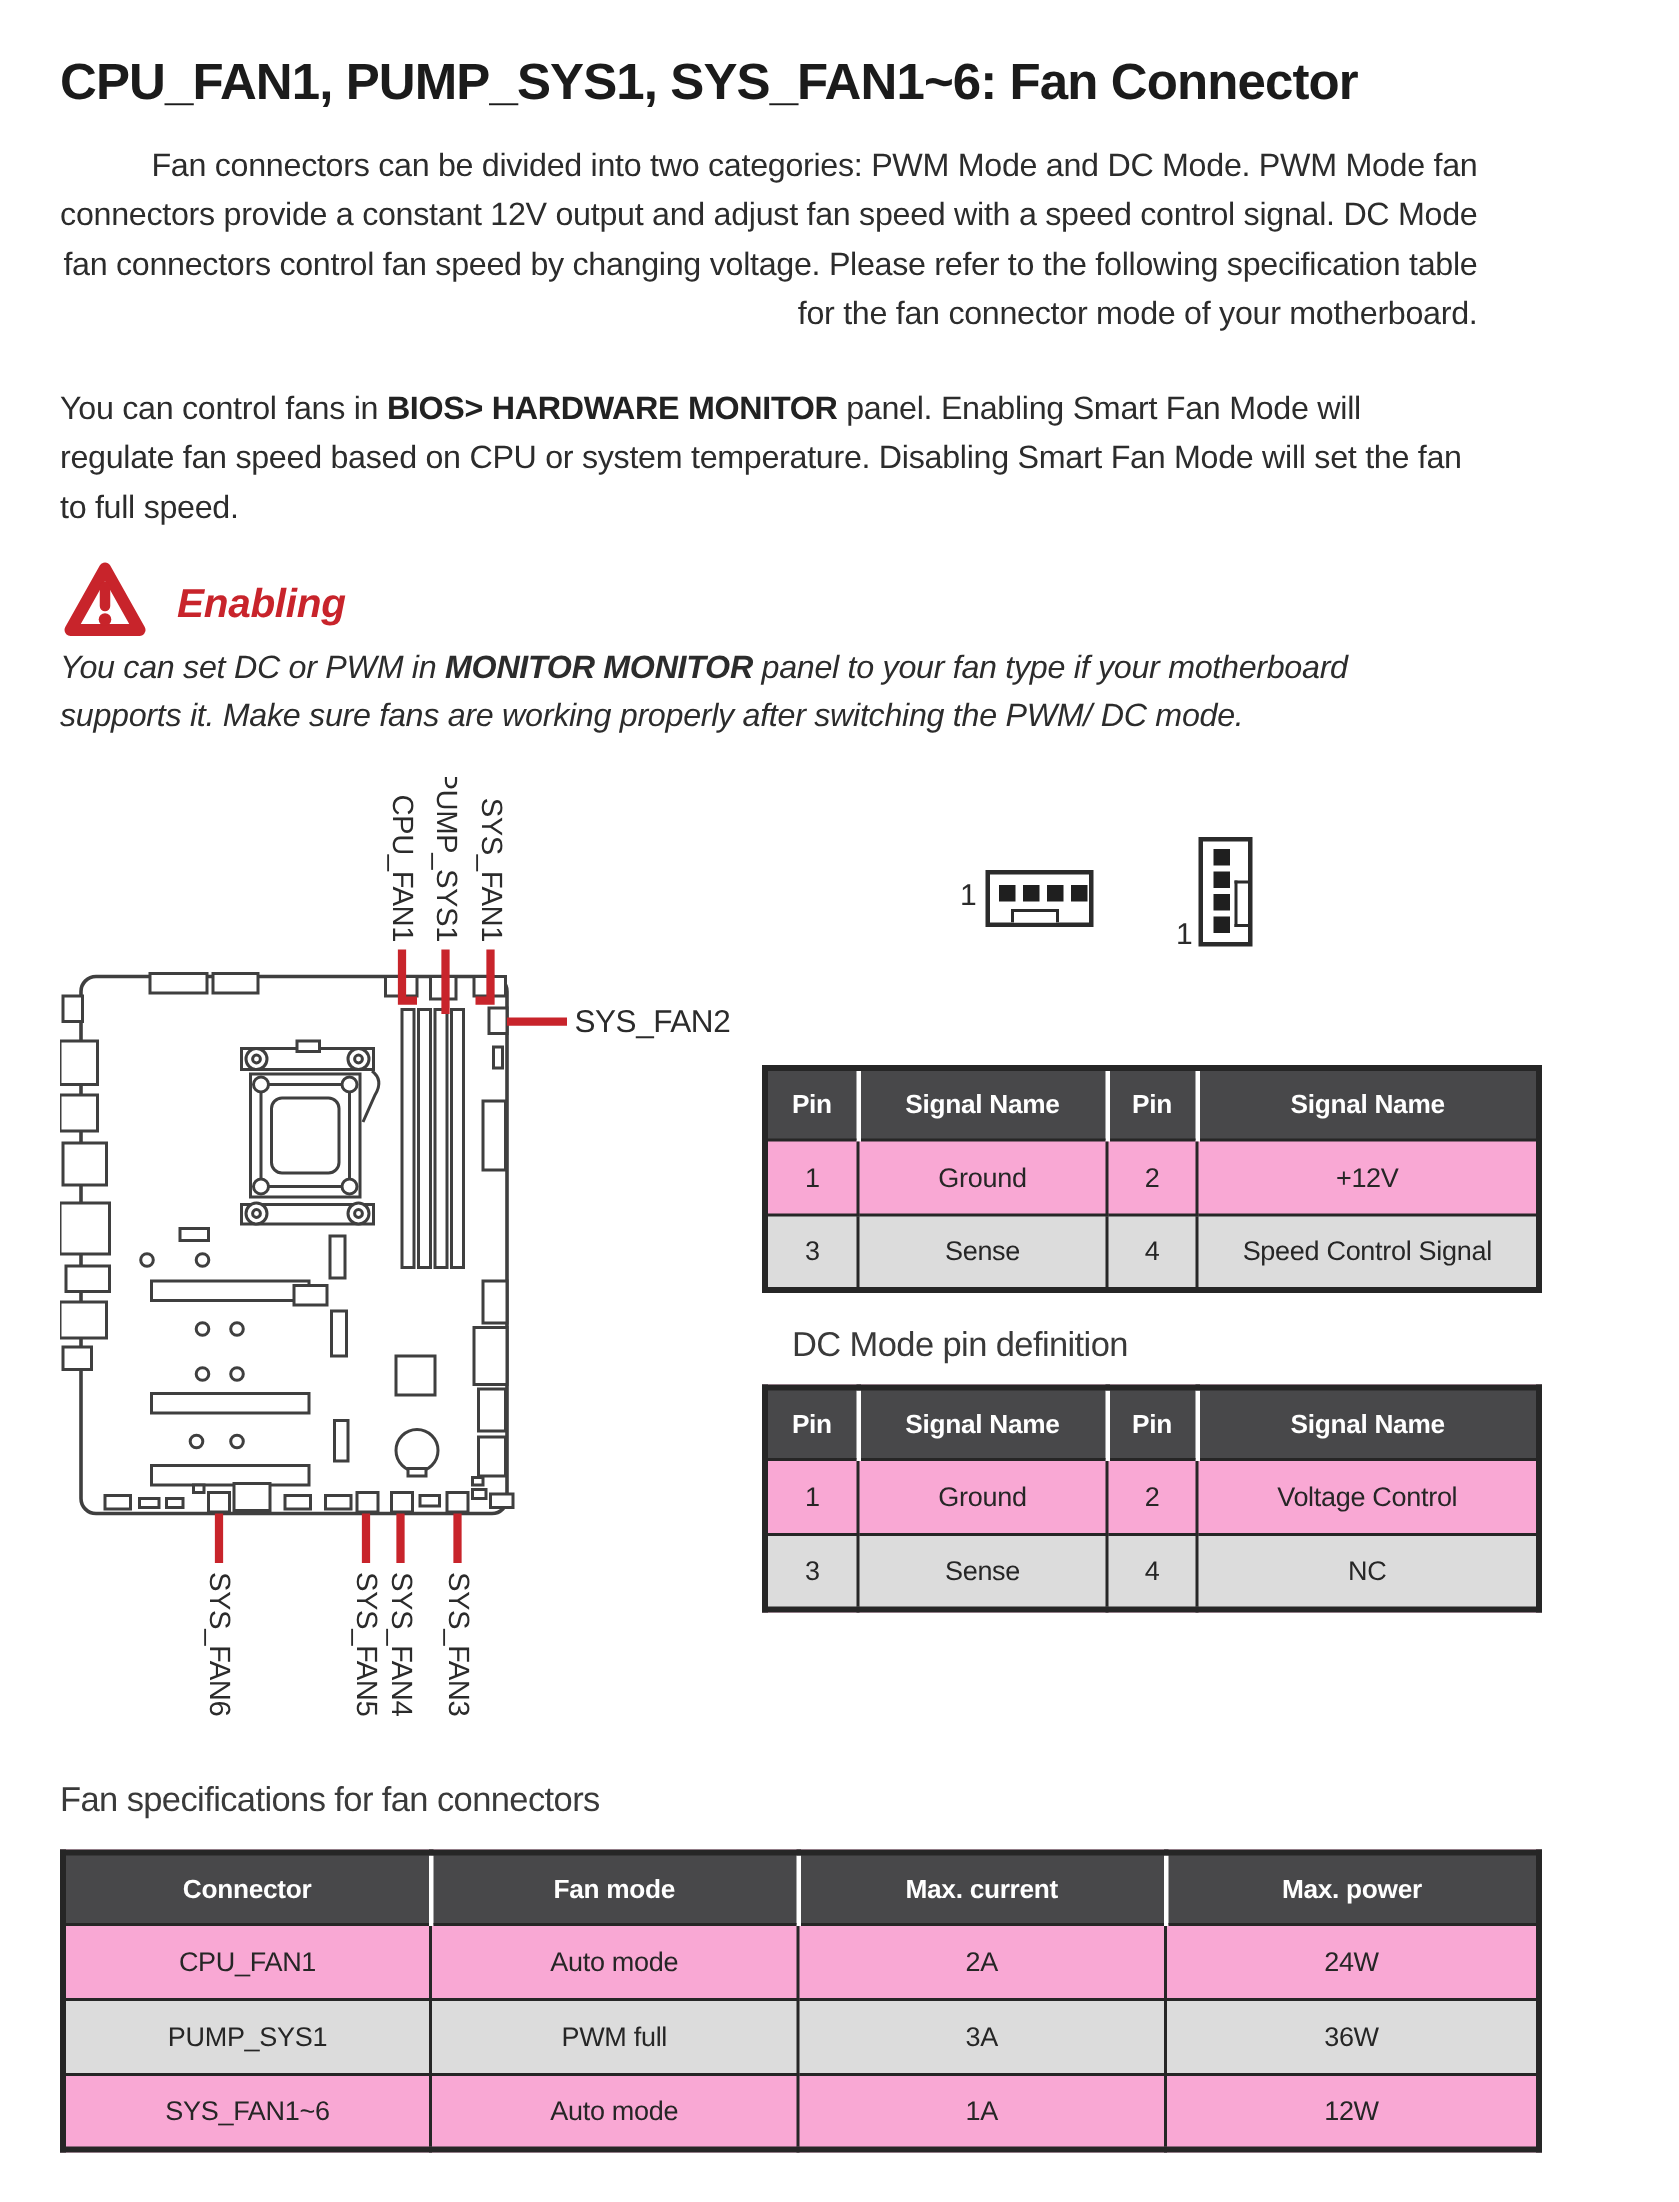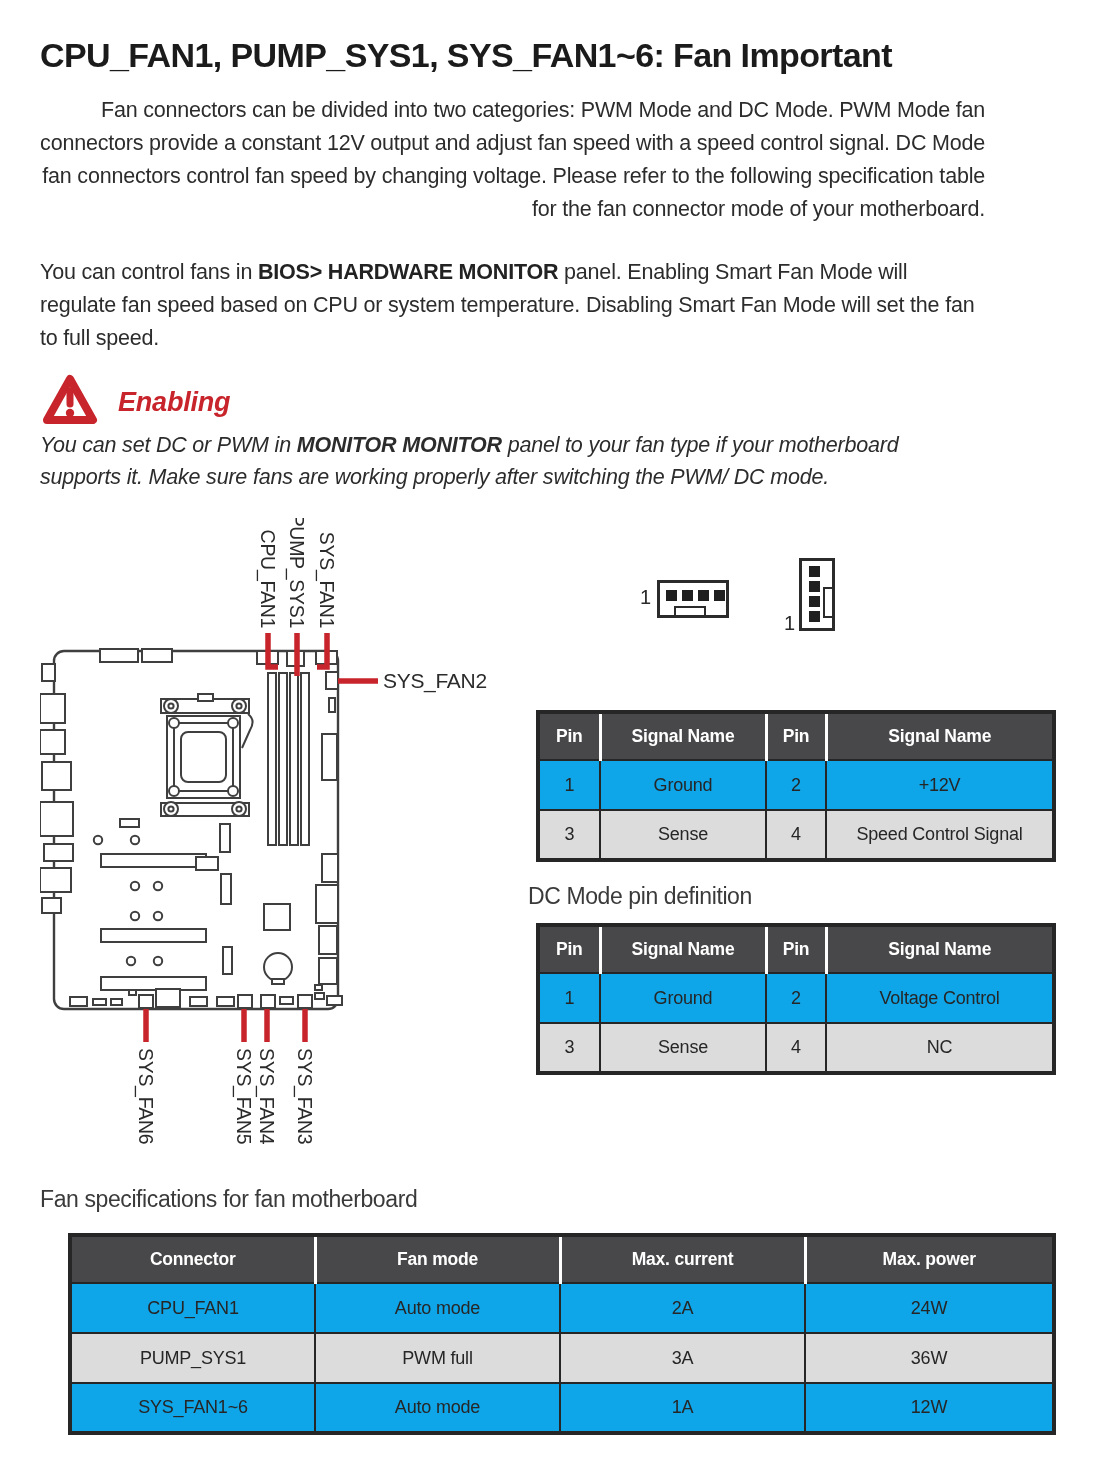--- a/index.html
+++ b/index.html
@@ -44,42 +44,42 @@
     border:2px solid #2b2b2b; border-right:none; background:#fff; }
   .pin1 { position:absolute; font-size:20px; color:#2b2b2b; }
   .pin1-h { left:640px; top:586px; }
   .pin1-v { left:784px; top:612px; }
 
   .sec-head { position:absolute; font-size:23px; color:#3a3a3a; letter-spacing:-0.4px; }
   .h-pwm { left:508px; top:670px; }
   .h-dc  { left:528px; top:883px; }
   .h-spec{ left:40px;  top:1186px; }
 
-  table { border-collapse:collapse; table-layout:fixed; position:absolute; background:#0ea5e9;margin-left:28px; }
+  table { border-collapse:collapse; table-layout:fixed; position:absolute; background:#f9a8d4; }
   .pin-tbl { left:508px; width:520px; border:4px solid #262626; }
   .spec-tbl { left:40px; top:1233px; width:988px; border:4px solid #262626; }
   th {
     background:#48484a; color:#ffffff; font-weight:bold; font-size:17.5px;
     height:48px; text-align:center; letter-spacing:-0.2px;
   }
   th + th { border-left:3px solid #ffffff; }
   td {
     border:2px solid #262626; height:50px; text-align:center; font-size:18px;
     color:#262626; letter-spacing:-0.2px;
   }
   tr.alt td { background:#dcdcdc; }
   .t-pwm { top:710px; }
   .t-dc  { top:923px; }
 </style>
 </head>
 <body>
 
 <div class="page">
 
-  <div class="title">CPU_FAN1, PUMP_SYS1, SYS_FAN1~6: Fan Important</div>
+  <div class="title">CPU_FAN1, PUMP_SYS1, SYS_FAN1~6: Fan Connector</div>
 
   <div class="para p1">
     <span>Fan connectors can be divided into two categories: PWM Mode and DC Mode. PWM Mode fan connectors provide a constant 12V output and adjust fan speed with a speed control signal. DC Mode fan connectors control fan speed by changing voltage. Please refer to the following specification table for the fan connector mode of your motherboard.</span>
   </div>
 
   <div class="para p2">
     <span>You can control fans in </span><b>BIOS&gt; HARDWARE MONITOR</b><span> panel. Enabling Smart Fan Mode will regulate fan speed based on CPU or system temperature. Disabling Smart Fan Mode will set the fan to full speed.</span>
   </div>
 
   <div class="imp-row">
@@ -290,21 +290,21 @@
     </tr>
     <tr class="alt">
       <td>3</td>
       <td>Sense</td>
       <td>4</td>
       <td>NC</td>
     </tr>
   </tbody>
     </table>
 
-  <div class="sec-head h-spec">Fan specifications for fan motherboard</div>
+  <div class="sec-head h-spec">Fan specifications for fan connectors</div>
   <table class="spec-tbl">
     <colgroup>
         <col style="width:245px">
         <col style="width:245px">
         <col style="width:245px">
         <col>
       </colgroup>
     <tbody>
         <tr>
       <th>Connector</th>

